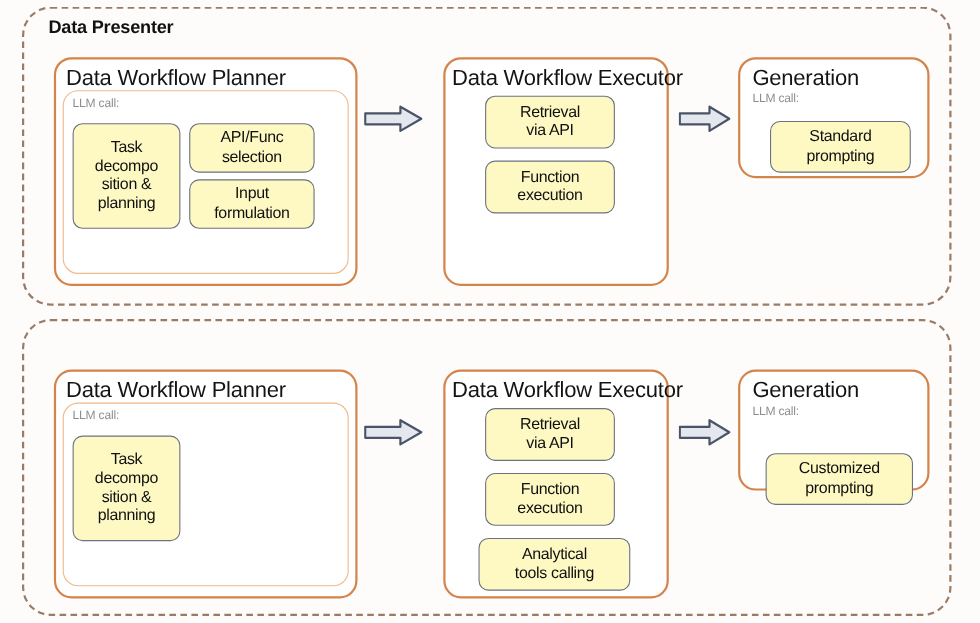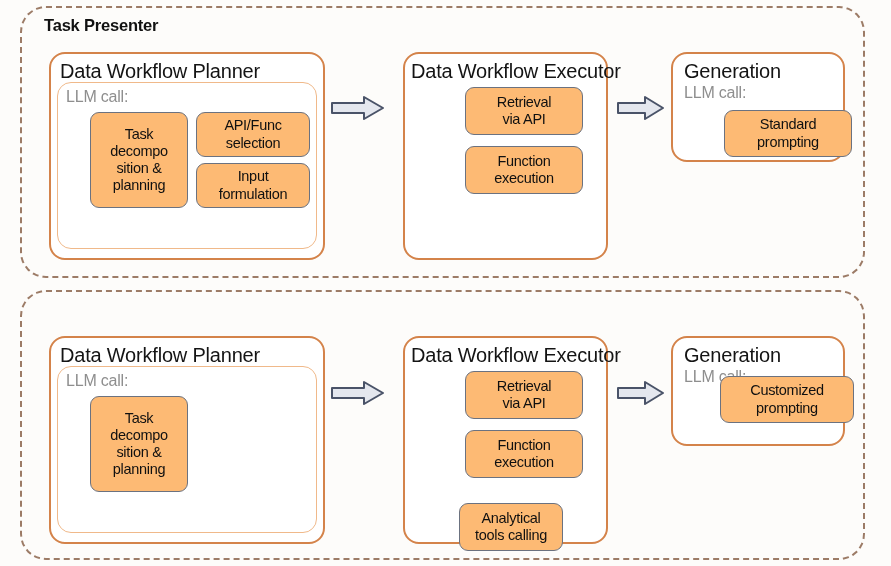--- a/index.html
+++ b/index.html
@@ -54,59 +54,58 @@
   
   .llm-frame {
     position: absolute;
     border: 1.5px solid #f0b98a;
     border-radius: 14px;
     background: #ffffff;
     box-sizing: border-box;
   }
   .llm-label {
     position: absolute;
-    font-size: 16px;
+    font-size: 11px;
     color: #8e8e8e;
     white-space: nowrap;
     letter-spacing: -0.2px;
   }
 
   
   .chip {
     position: absolute;
-    background: #fdba74;
+    background: #fef9c3;
     border: 1.6px solid #6b7280;
     border-radius: 9px;
     box-sizing: border-box;
     display: flex;
     align-items: center;
     justify-content: center;
     text-align: center;
     font-size: 14.5px;
     line-height: 1.18;
     color: #101010;
     letter-spacing: -0.3px;
     padding: 14px 3px;
     white-space: pre-line;
-    margin-left: 24px;
   }
 
   
   .arrow {
     position: absolute;
   }
   .arrow svg { display: block; }
 </style>
 </head>
 <body>
 
 <div id="canvas">
 
   <div class="panel" style="left:20px; top:6px; width:845px; height:272px;"></div>
-  <div class="panel-title" style="left:44px; top:16px;">Task Presenter</div>
+  <div class="panel-title" style="left:44px; top:16px;">Data Presenter</div>
 
   <div class="stage" style="left:49px; top:52px; width:276px; height:208px;"></div>
   <div class="stage-title" style="left:60px; top:60px;">Data Workflow Planner</div>
   <div class="llm-frame" style="left:57px; top:82px; width:260px; height:167px;"></div>
   <div class="llm-label" style="left:66px; top:88px;">LLM call:</div>
   <div class="chip" style="left:66px; top:112px; width:98px; height:96px;">Task
 decompo
 sition &amp;
 planning</div>
   <div class="chip" style="left:172px; top:163px; width:114px; height:45px;">Input
@@ -155,28 +154,28 @@
       <polygon points="1,8 33,8 33,2 52,13 33,24 33,18 1,18" fill="#e4e7ee" stroke="#4a5368" stroke-width="2" stroke-linejoin="round"></polygon>
     </svg>
   </div>
 
   <div class="stage" style="left:403px; top:336px; width:205px; height:208px;"></div>
   <div class="stage-title" style="left:411px; top:344px;">Data Workflow Executor</div>
   <div class="chip" style="left:441px; top:371px; width:118px; height:48px;">Retrieval
 via API</div>
   <div class="chip" style="left:441px; top:430px; width:118px; height:48px;">Function
 execution</div>
-  <div class="chip" style="left:435px; top:503px; width:104px; height:48px;">Analytical
+  <div class="chip" style="left:435px; top:489px; width:138px; height:48px;">Analytical
 tools calling</div>
 
   <div class="arrow" style="left:617px; top:380px;">
     <svg width="48" height="26" viewBox="0 0 48 26">
       <polygon points="1,8 28,8 28,2 46,13 28,24 28,18 1,18" fill="#e4e7ee" stroke="#4a5368" stroke-width="2" stroke-linejoin="round"></polygon>
     </svg>
   </div>
 
   <div class="stage" style="left:671px; top:336px; width:174px; height:110px;"></div>
   <div class="stage-title" style="left:684px; top:344px;">Generation</div>
   <div class="llm-label" style="left:684px; top:368px;">LLM call:</div>
-  <div class="chip" style="left:696px; top:376px; width:134px; height:47px;">Customized
+  <div class="chip" style="left:696px; top:412px; width:134px; height:47px;">Customized
 prompting</div>
 
 </div>
 
 </body></html>

